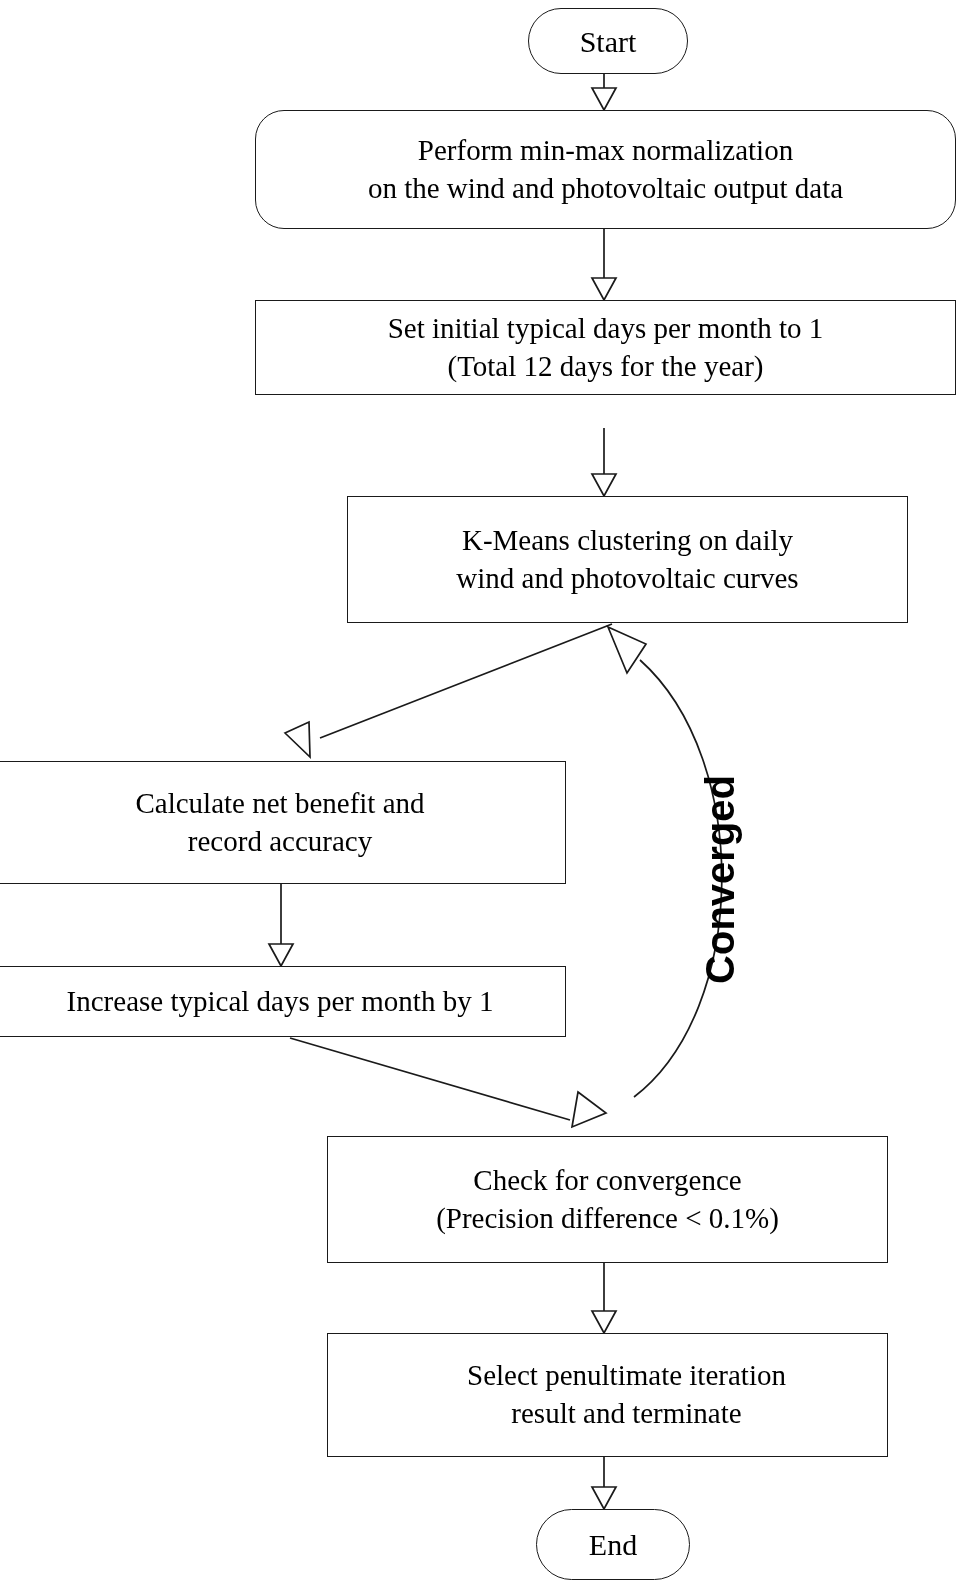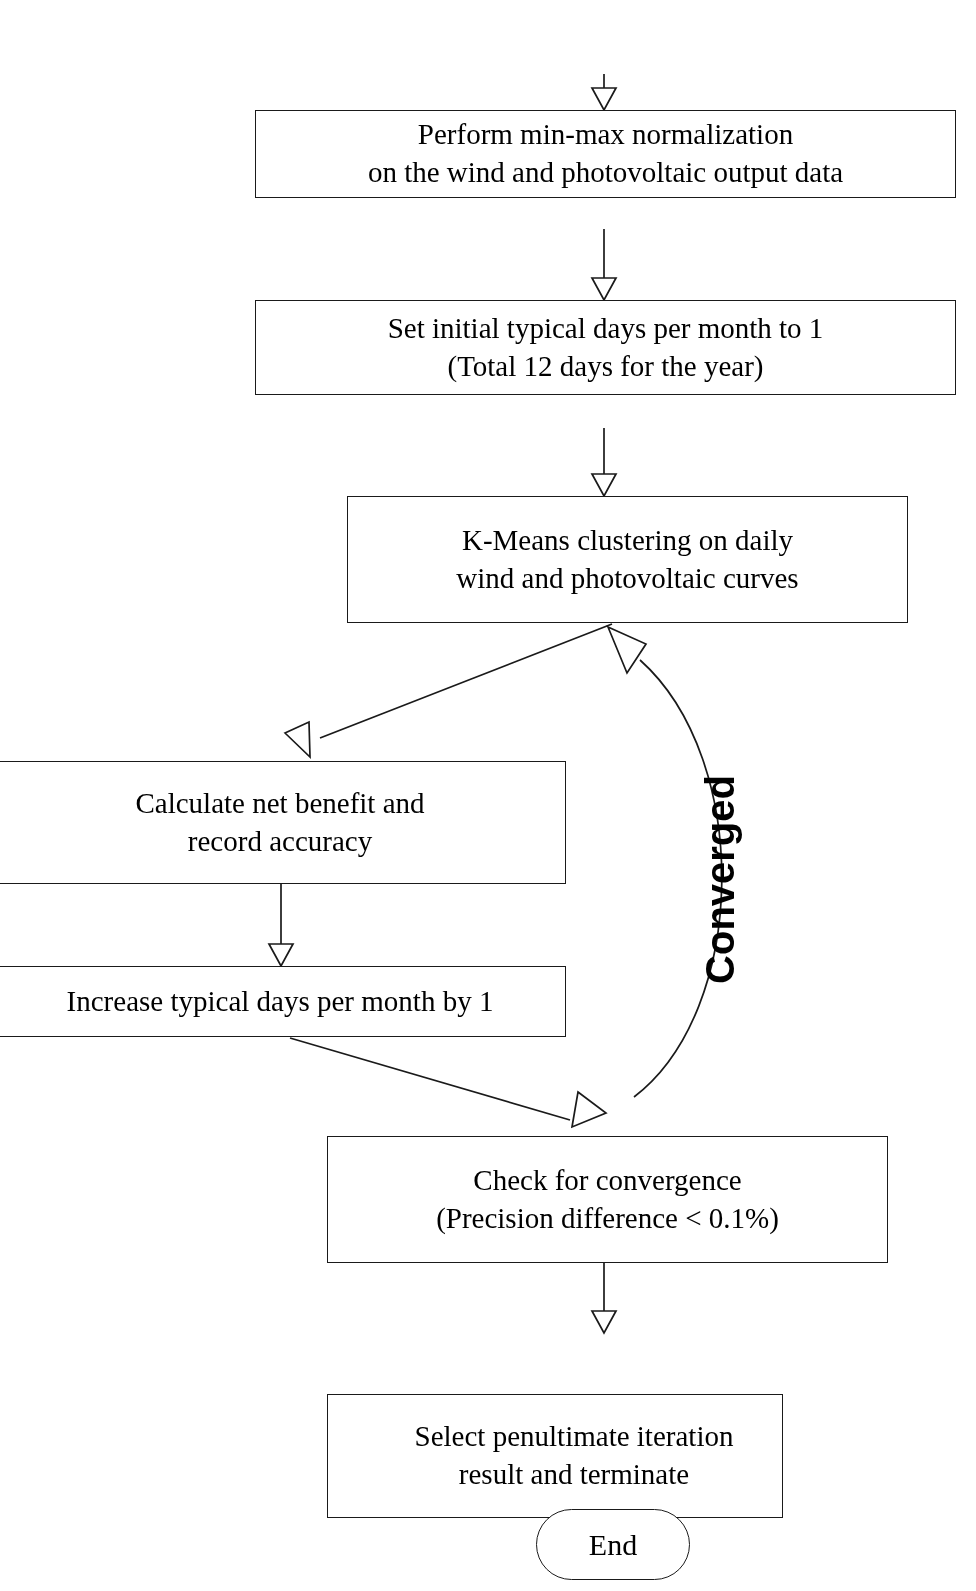--- a/index.html
+++ b/index.html
@@ -107,38 +107,39 @@
       </g>
 
       <g>
         <line x1="604" y1="1457" x2="604" y2="1487"></line>
         <polygon points="592,1487 616,1487 604,1509" fill="#ffffff" stroke="#1a1a1a" stroke-width="1.7"></polygon>
       </g>
 
     </g>
   </svg>
 
+  <div class="node terminal" style="left:528px; top:8px; width:160px; height:66px; font-size:30px;">Start</div>
 
-  <div class="node process" style="left:255px; top:110px; width:701px; height:88px;">Perform min-max normalization
+  <div class="node process" style="left:255px; top:110px; width:701px; height:119px;border-radius:29px;">Perform min-max normalization
 on the wind and photovoltaic output data</div>
 
   <div class="node process" style="left:255px; top:300px; width:701px; height:95px;">Set initial typical days per month to 1
 (Total 12 days for the year)</div>
 
   <div class="node process" style="left:327px; top:496px; width:561px; height:127px;margin-left:20px;">K-Means clustering on daily
 wind and photovoltaic curves</div>
 
   <div class="node process" style="left:-6px; top:761px; width:572px; height:123px;">Calculate net benefit and
 record accuracy</div>
 
   <div class="node process" style="left:-6px; top:966px; width:572px; height:71px;">Increase typical days per month by 1</div>
 
   <div class="node process" style="left:327px; top:1136px; width:561px; height:127px;">Check for convergence
 (Precision difference &lt; 0.1%)</div>
 
-  <div class="node process" style="left:327px; top:1394px; width:456px; height:124px;padding-left:38px;">Select penultimate iteration
+  <div class="node process" style="left:327px; top:1333px; width:561px; height:124px;padding-left:38px;">Select penultimate iteration
 result and terminate</div>
 
   <div class="node terminal" style="left:536px; top:1509px; width:154px; height:71px; font-size:30px;">End</div>
 
   <div class="edge-label" style="left:700px; top:775px; transform: rotate(-90deg) translate(-100%, 0); transform-origin: 0 0;">Converged</div>
 
 </div>
 
 </body></html>

